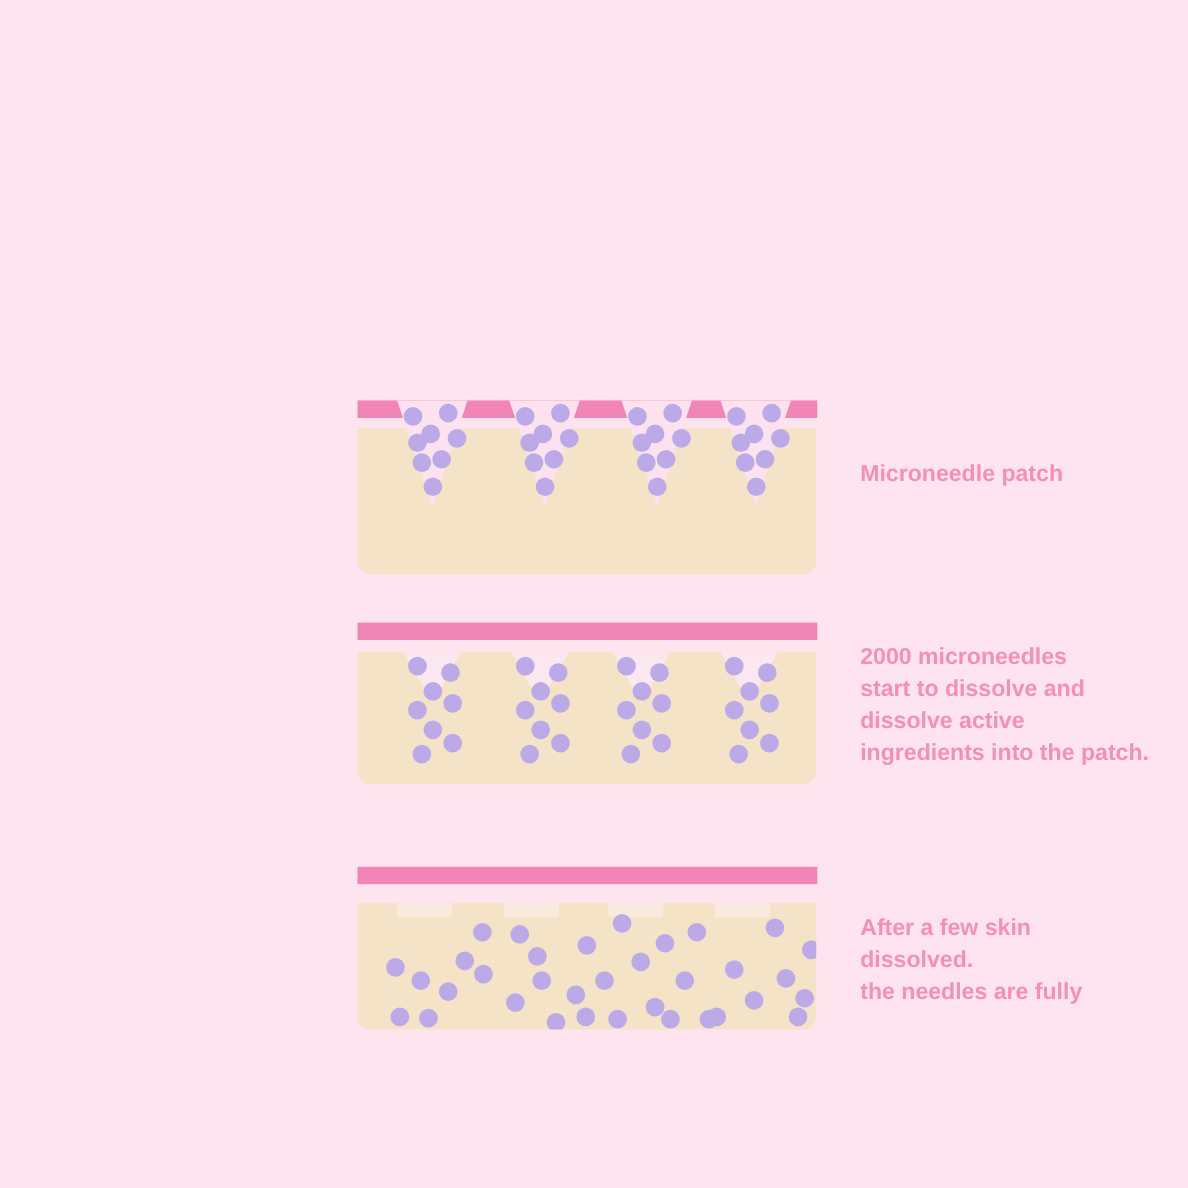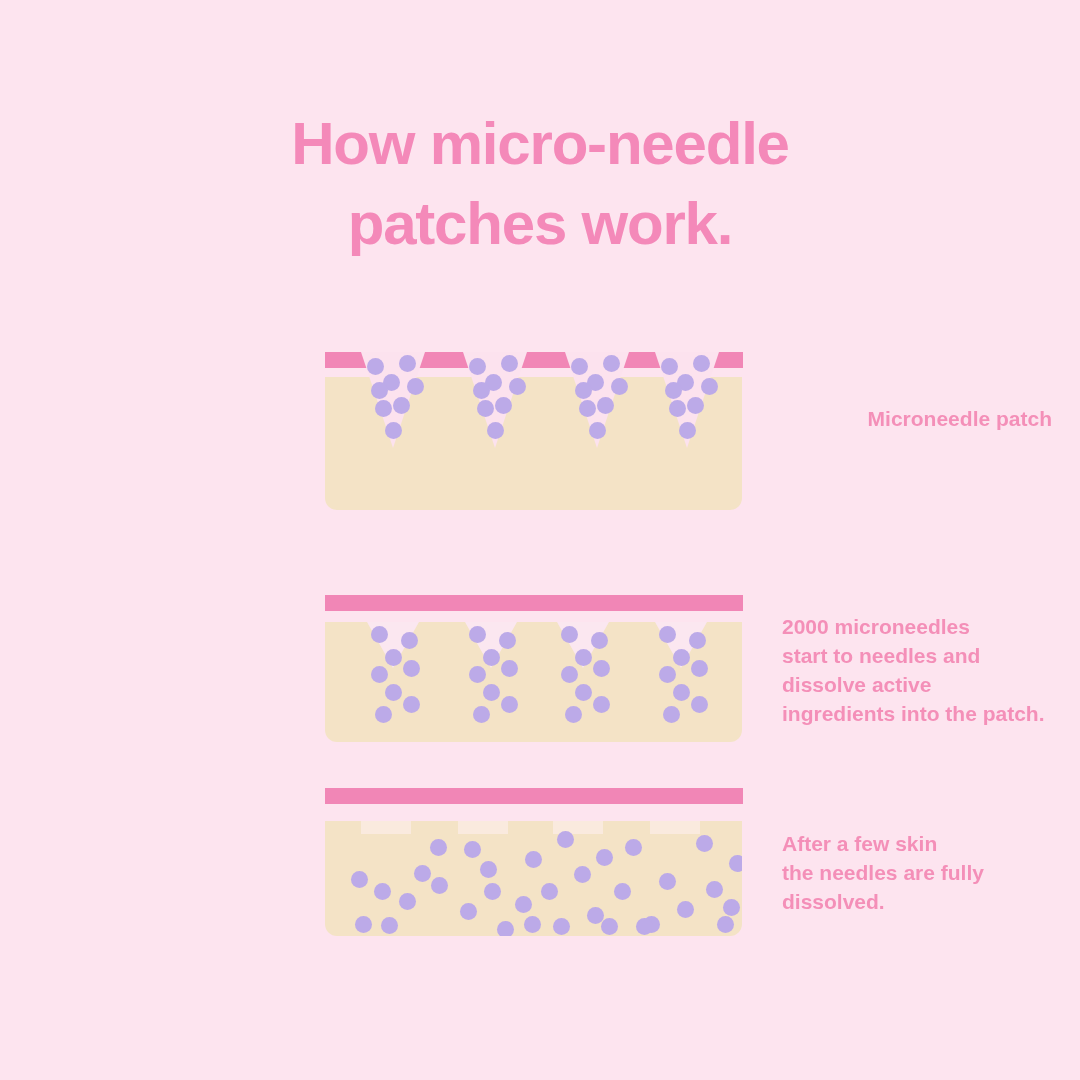--- a/index.html
+++ b/index.html
@@ -38,22 +38,22 @@
     letter-spacing: -1.2px;
   }
 
   
   .step {
     position: absolute;
     left: 0;
     width: 1080px;
     height: 180px;
   }
-  .step-1 { top: 352px; text-align: right; }
-  .step-2 { top: 595px; text-decoration: underline; }
+  .step-1 { top: 364px; }
+  .step-2 { top: 566px; text-decoration: underline; }
   .step-3 { top: 788px; }
 
   .diagram {
     position: absolute;
     left: 325px;
     top: 0;
     width: 418px;
     height: 158px;
   }
 
@@ -153,24 +153,20 @@
   .step-1 .caption { top: 52px; }
   .step-2 .caption { top: 17px; }
   .step-3 .caption { top: 41px; }
   .caption-line { display: block; white-space: nowrap; }
 </style>
 </head>
 <body>
 
 <div id="page-root">
 
-  <div class="title-block">
-    <span class="title-line">How micro-needle</span>
-    <span class="title-line">patches work.</span>
-  </div>
 
   <div class="step step-1">
     <div class="diagram">
       <div class="patch-bar"></div>
       <div class="gap-strip"></div>
       <div class="skin"></div>
 
       <div class="needle-wrap" style="left:36px;">
         <div class="needle-tri"></div>
         <div class="dot" style="left:6px;top:6px;"></div>
@@ -275,21 +271,21 @@
         <div class="dot" style="left:36px;top:38px;"></div>
         <div class="dot" style="left:4px;top:44px;"></div>
         <div class="dot" style="left:18px;top:62px;"></div>
         <div class="dot" style="left:36px;top:74px;"></div>
         <div class="dot" style="left:8px;top:84px;"></div>
       </div>
     </div>
 
     <div class="caption">
       <span class="caption-line">2000 microneedles</span>
-      <span class="caption-line">start to needles and</span>
+      <span class="caption-line">start to dissolve and</span>
       <span class="caption-line">dissolve active</span>
       <span class="caption-line">ingredients into the patch.</span>
     </div>
   </div>
 
   <div class="step step-3">
     <div class="diagram">
       <div class="patch-bar"></div>
       <div class="gap-strip"></div>
       <div class="skin">
@@ -330,18 +326,18 @@
         <div class="dot" style="left:371px;top:14px;"></div>
         <div class="dot" style="left:381px;top:60px;"></div>
         <div class="dot" style="left:392px;top:95px;"></div>
         <div class="dot" style="left:404px;top:34px;"></div>
         <div class="dot" style="left:398px;top:78px;"></div>
       </div>
     </div>
 
     <div class="caption">
       <span class="caption-line">After a few skin</span>
+      <span class="caption-line">dissolved.</span>
       <span class="caption-line">the needles are fully</span>
-      <span class="caption-line">dissolved.</span>
     </div>
   </div>
 
 </div>
 
 </body></html>

